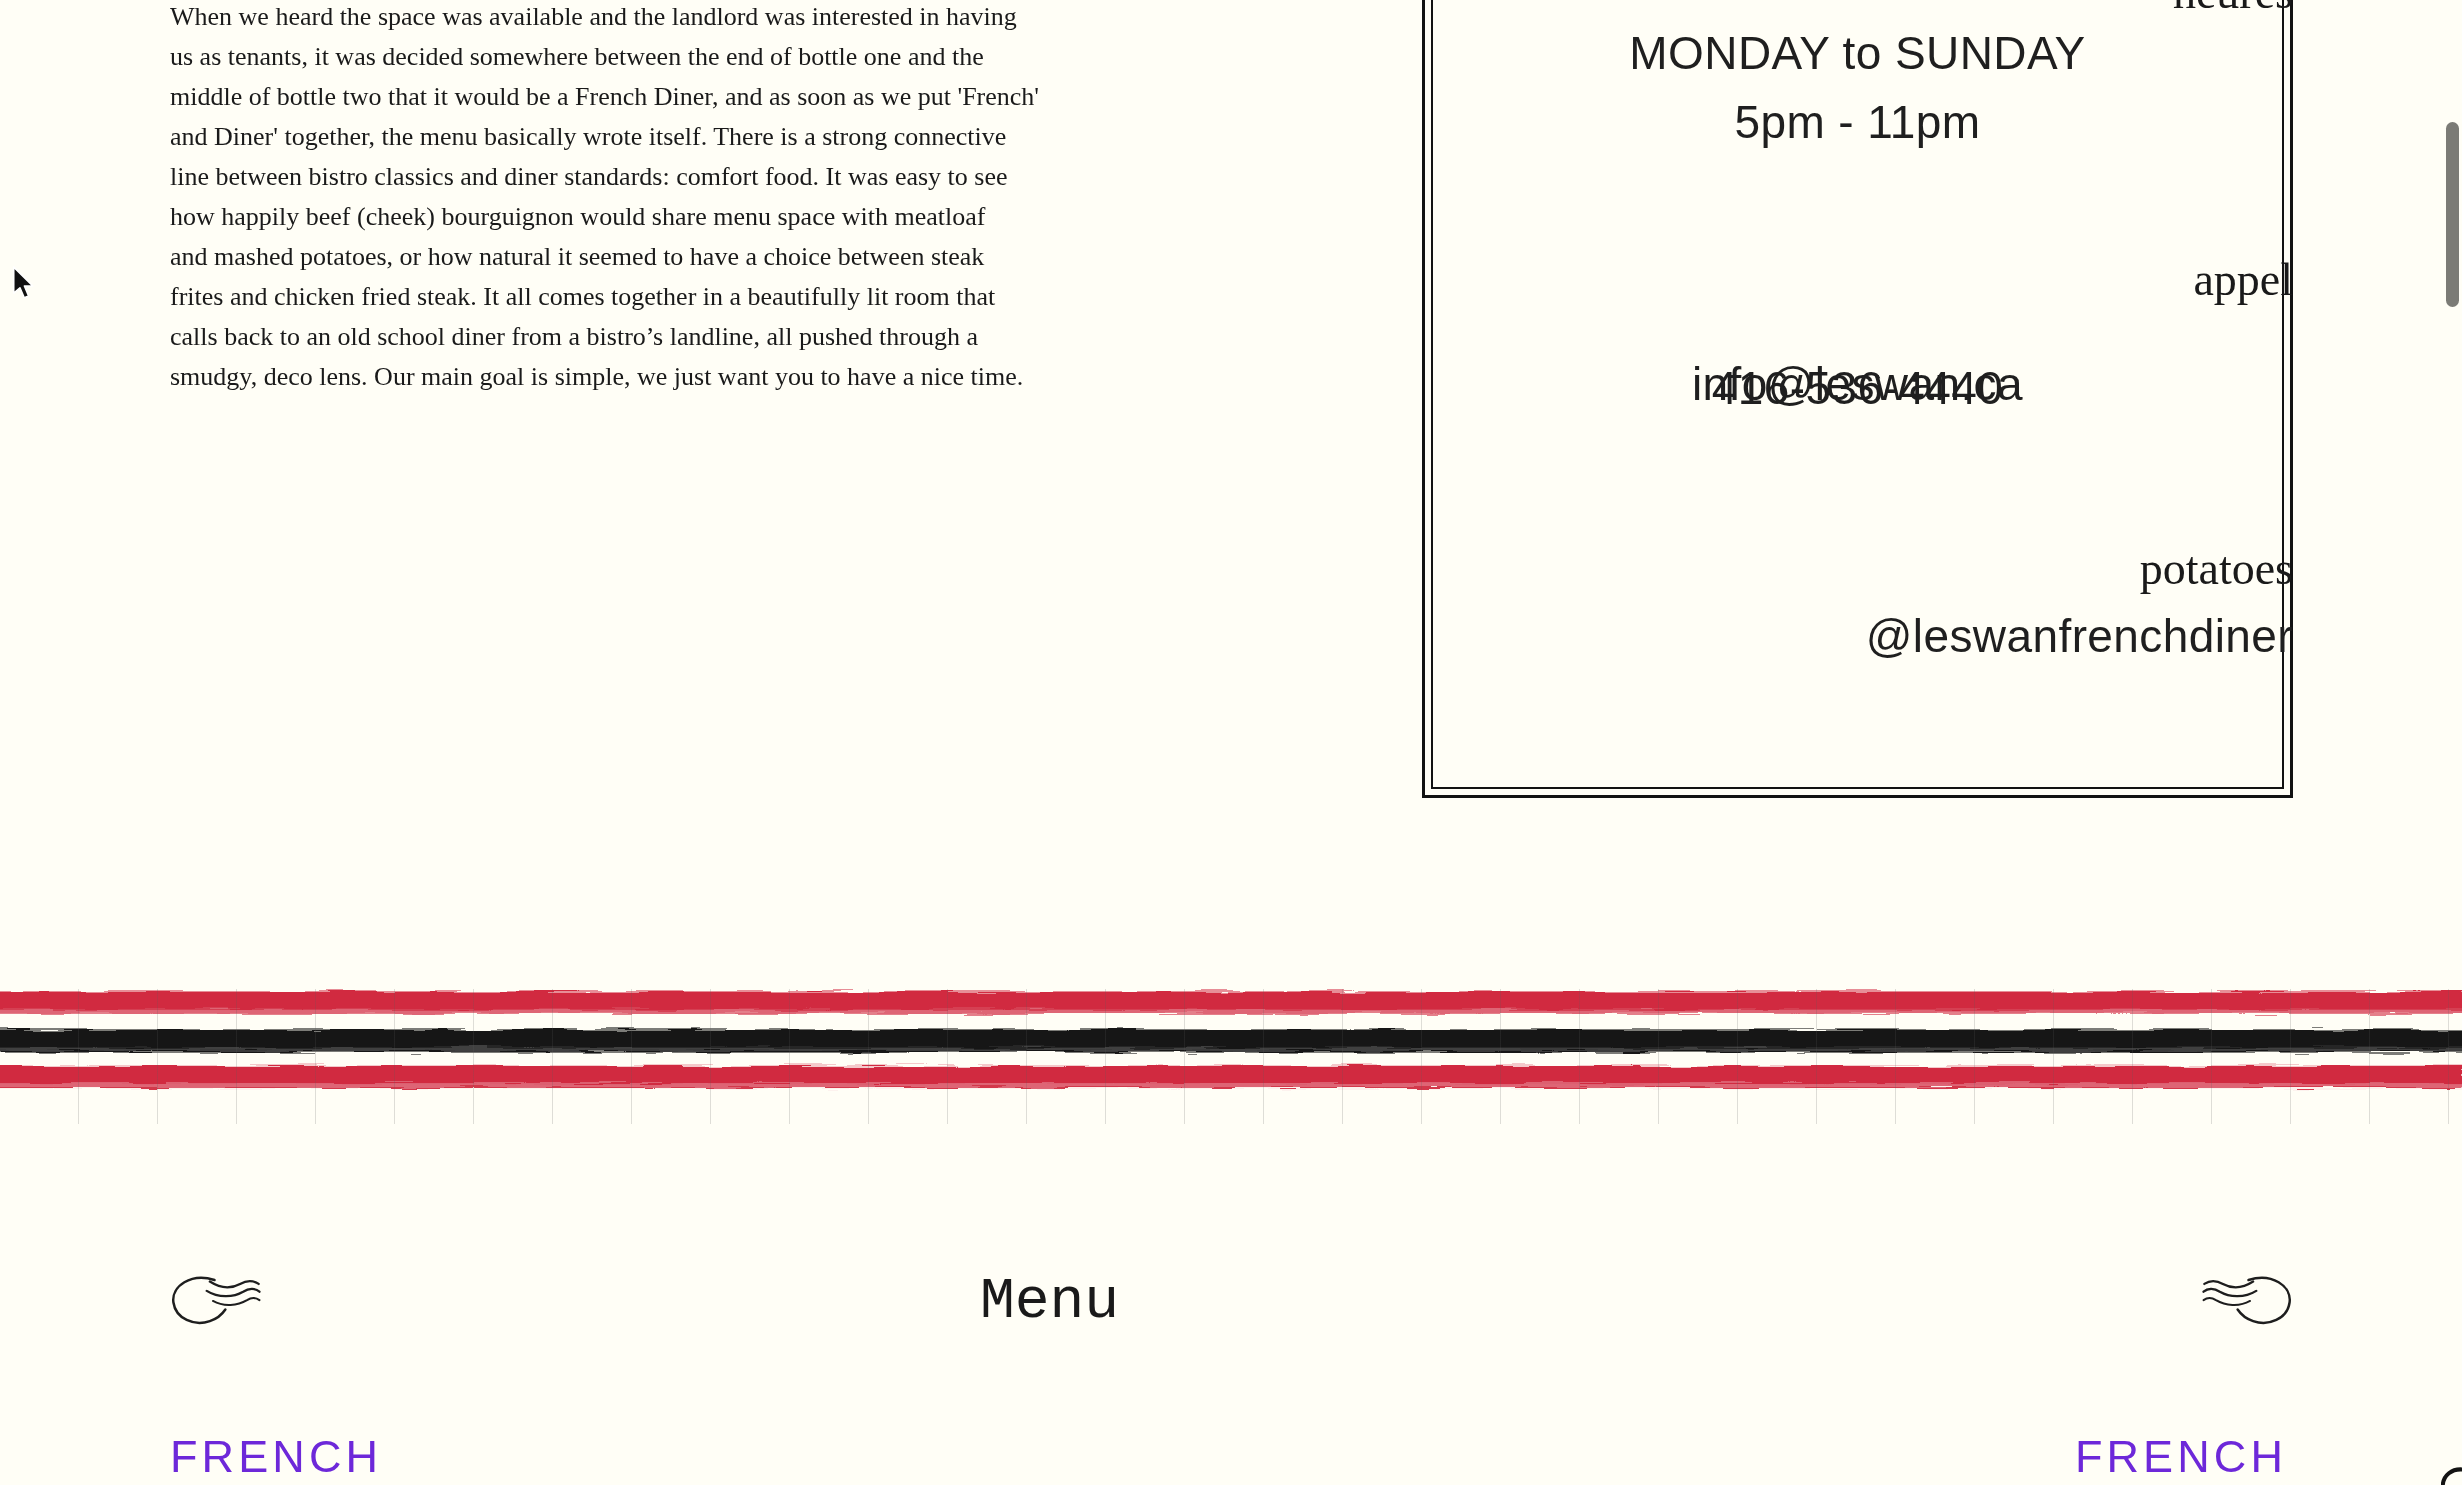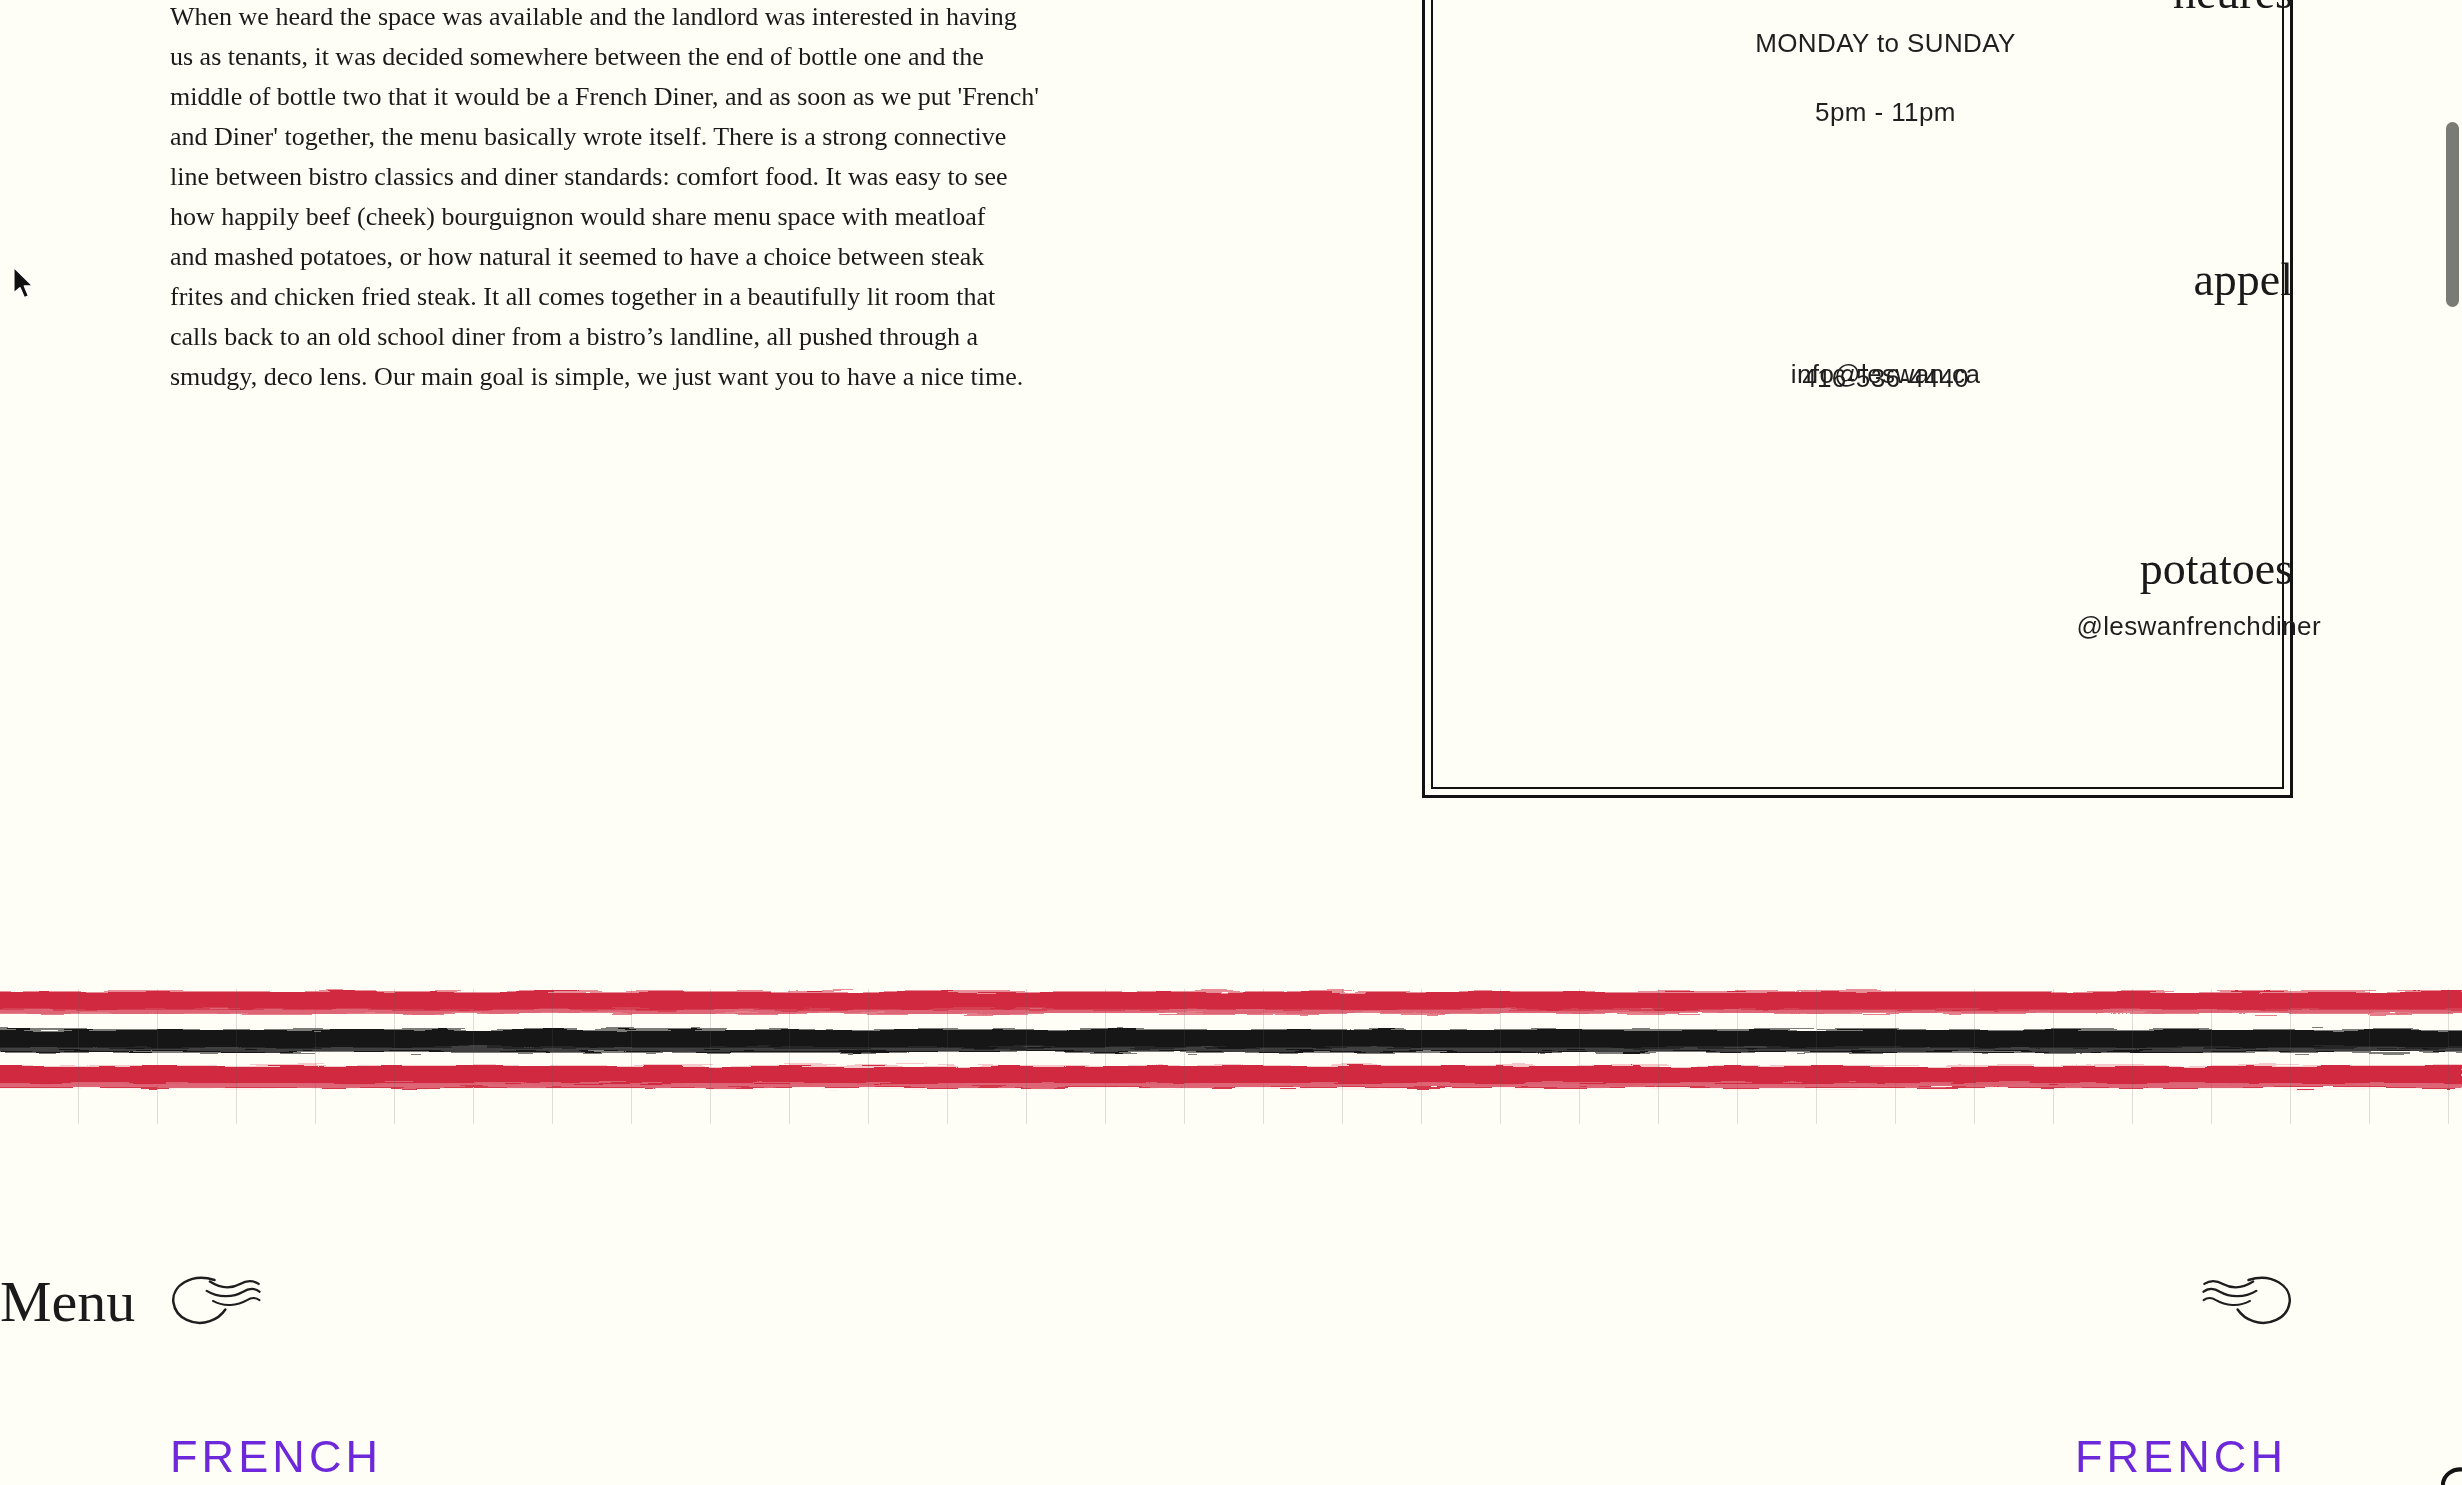--- a/index.html
+++ b/index.html
@@ -35,43 +35,43 @@
   }
   .card-inner{
     position:absolute;left:5.8px;top:5.8px;right:5.8px;bottom:5.8px;
     border:2.5px solid var(--border);
   }
   
   .cardline{
     left:1422px;width:871px;text-align:center;line-height:1;
   }
   .serifline{font-family:"Liberation Serif", serif;font-size:46px;text-align:right;}
-  .sansline{font-family:"Liberation Sans", sans-serif;font-size:26px;letter-spacing:0.4px;color:#1f1f1f;padding-left:28px;}
+  .sansline{font-family:"Liberation Sans", sans-serif;font-size:46px;letter-spacing:0.4px;color:#1f1f1f;}
   .heures{top:-30px;}
   .monday{top:30px;}
   .hours-time{top:71px;margin-top:28px;}
   .appel{top:257px;}
   .phone{top:321px;margin-top:44px;}
   .email{top:361px;}
   .instagram{top:546px;}
   .handle{top:613px;text-align:right;}
   a.plain{color:inherit;text-decoration:none;}
   
   .stripes{left:0;top:989px;width:2462px;height:104px;}
   .seams{
     left:0;top:989px;width:2462px;height:135px;
     background:repeating-linear-gradient(90deg,
       rgba(0,0,0,0) 0px, rgba(0,0,0,0) 78px,
       rgba(90,90,90,0.20) 78px, rgba(90,90,90,0.20) 79px);
     pointer-events:none;
   }
   
   .menu-title{
-    left:0;top:1273px;width:2099px;text-align:left;
-    font-size:58px;line-height:1;font-family:Liberation Serif, serif;
+    left:0;top:1273px;width:2099px;text-align:center;
+    font-size:58px;line-height:1;font-family:Liberation Mono, monospace;
   }
   .flourish-left{left:168px;top:1275px;}
   .flourish-right{left:2202px;top:1275px;transform:scaleX(-1);}
   .bigword{
     top:1434px;font-family:"Liberation Sans", sans-serif;
     font-size:45px;line-height:1;letter-spacing:4.1px;color:#6d28d9;
   }
   .french{left:170px;}
   .diner{right:175px;}
   .corner-curl{left:2441px;top:1467px;}

